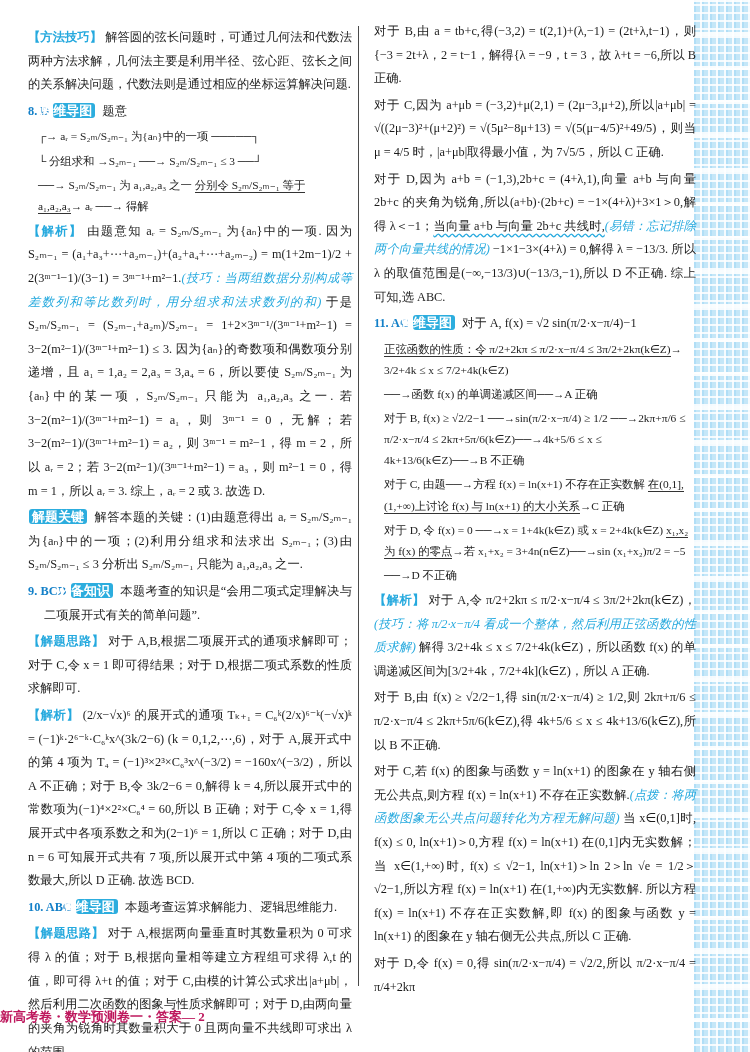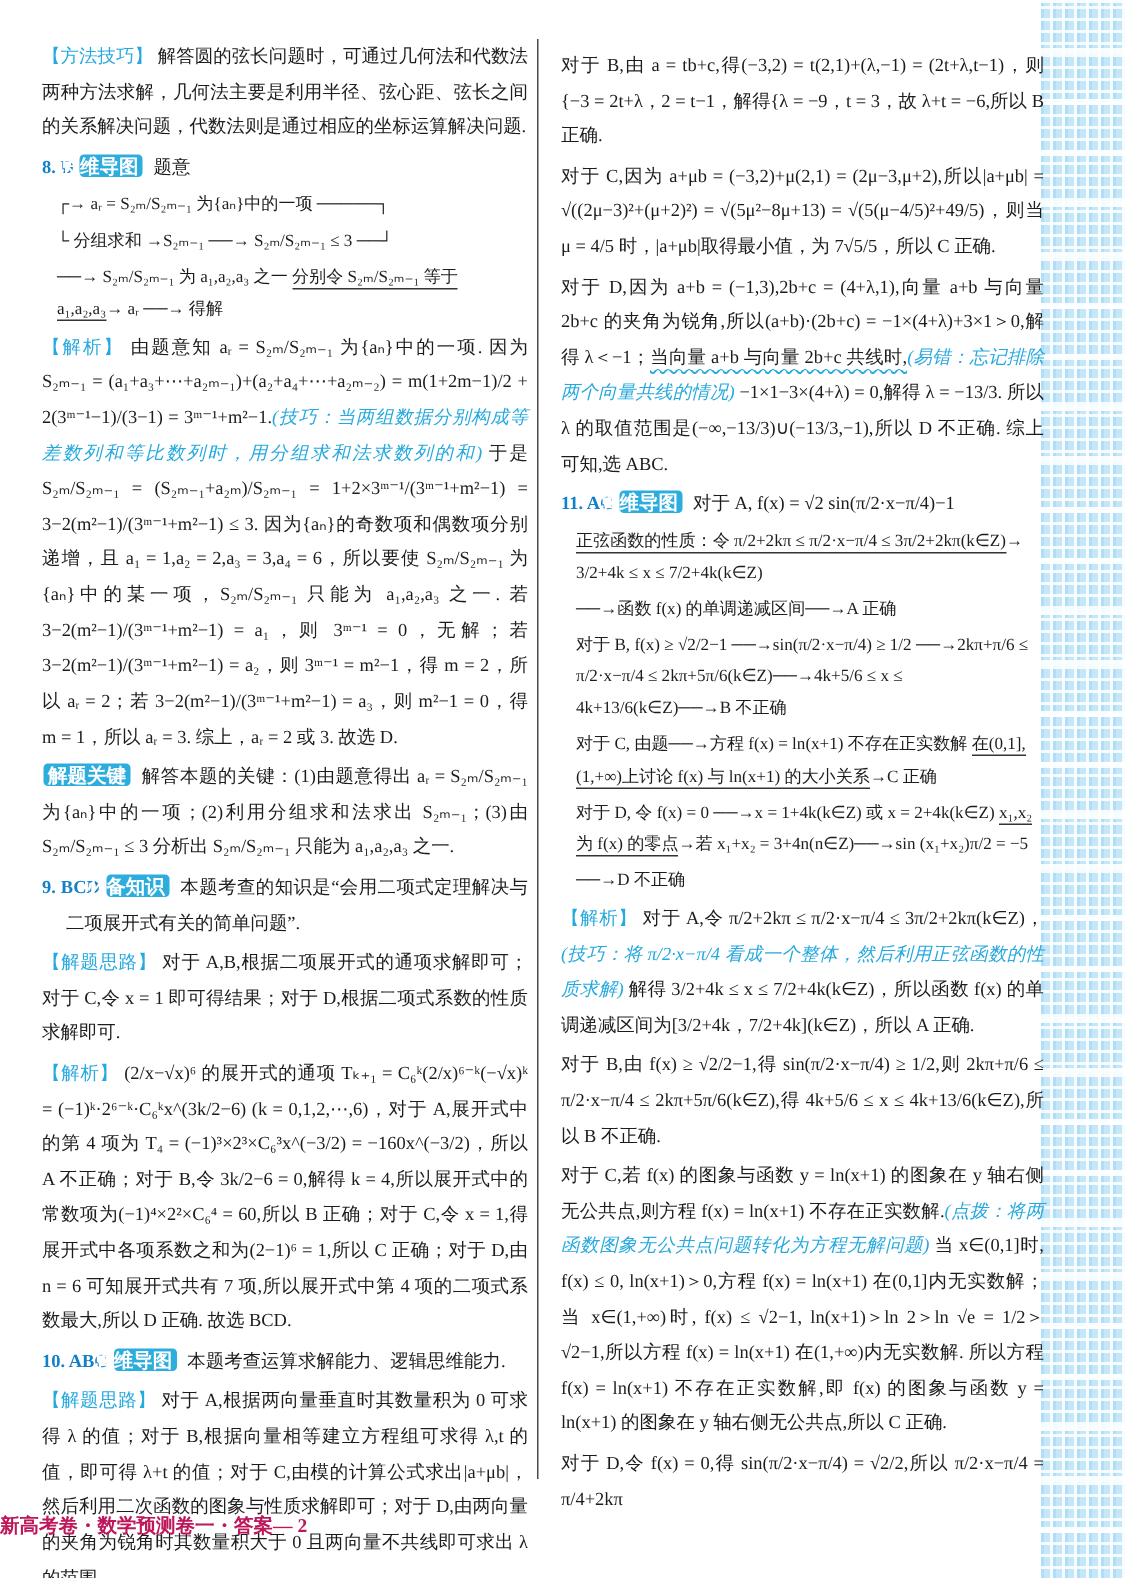--- a/index.html
+++ b/index.html
@@ -8,27 +8,27 @@
   .plaid{position:absolute;top:0;right:0;width:56px;height:1052px;
         background-color:#c5e7f8;
         background-image:
           repeating-linear-gradient(90deg, rgba(255,255,255,0) 0 6px, rgba(255,255,255,.85) 6px 8px),
           repeating-linear-gradient(0deg, rgba(255,255,255,0) 0 6px, rgba(255,255,255,.85) 6px 8px),
           repeating-linear-gradient(0deg, rgba(255,255,255,0) 0 30px, rgba(255,255,255,.9) 30px 34px),
           repeating-linear-gradient(90deg, rgba(160,215,245,.55) 0 2px, rgba(160,215,245,0) 2px 8px);}
   .divider{position:absolute;left:358px;top:26px;width:1px;height:960px;background:#4a4a4a;}
   .col{position:absolute;top:26px;}
   .col-left{left:28px;width:324px;}
-  .col-right{left:374px;width:322px;top:20px;margin-top:12px;}
+  .col-right{left:374px;width:322px;top:20px;}
   .para{margin:0 0 3px 0;font-size:12.3px;line-height:1.92;text-align:justify;}
   .para.q{text-indent:-16px;padding-left:16px;}
   .diag{margin:1px 0 3px 10px;font-size:11.4px;line-height:1.85;text-align:left;}
   .n{color:#1c1c1c;}
   .qnum{color:#1480c8;font-weight:bold;}
-  .cb{color:#25a9de;font-weight:normal;}
+  .cb{color:#25a9de;font-weight:bold;}
   .badge{display:inline-block;background:#2cadde;color:#ffffff;font-weight:bold;
          font-size:13px;line-height:15px;padding:0 3px;border-radius:3px;margin:0 4px 0 1px;}
   .tip{color:#25a9de;font-style:italic;}
   .wavy{-webkit-text-decoration:underline wavy #25a9de;text-decoration:underline wavy #25a9de;text-underline-offset:3px;}
   .albl{border-bottom:1px solid #333;padding-bottom:1px;}
   .footer{position:absolute;left:0;width:716px;bottom:26px;
           font-weight:bold;font-size:13px;color:#be185d;}
 </style>
 </head>
 <body>

